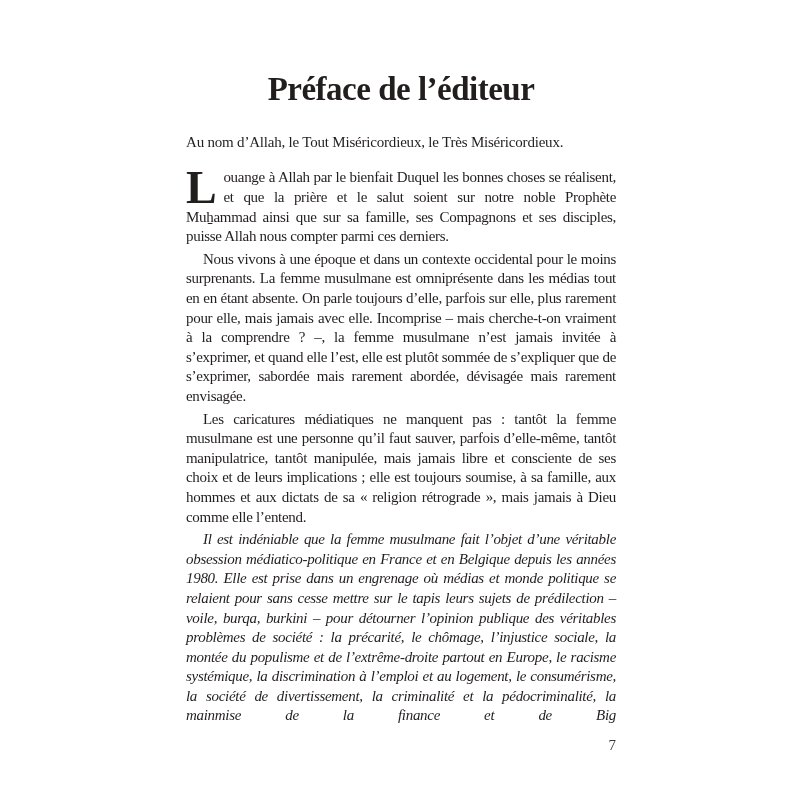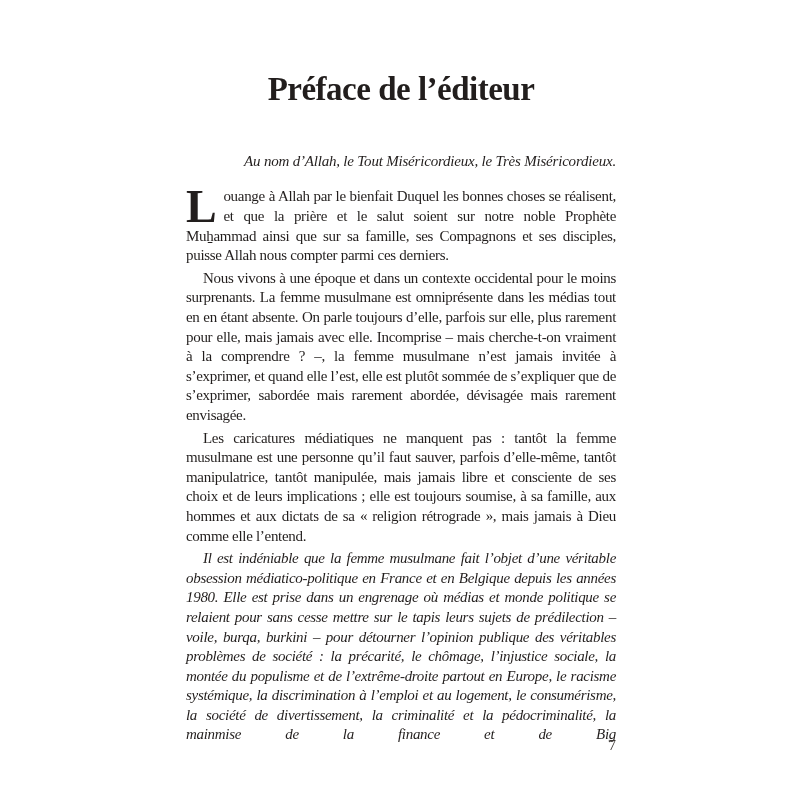--- a/index.html
+++ b/index.html
@@ -31,25 +31,24 @@
   h1.title {
     margin: 0;
     font-size: 33px;
     line-height: 1.18;
     font-weight: 700;
     letter-spacing: -0.5px;
     text-align: center;
     color: var(--ink);
   }
   p.basmala {
-    margin: 43px 0 0 0;
-    font-style: italic;
+    margin: 24px 0 0 0;
     font-size: 15px;
     line-height: 1.3;
-    text-align: right;
+    text-align: left;
     letter-spacing: -0.2px;
   }
   p.para {
     margin: 0 0 3px 0;
     font-size: 15px;
     line-height: 19.6px;
     letter-spacing: -0.3px;
     text-align: justify;
     hyphens: auto;
     -webkit-hyphens: auto;

